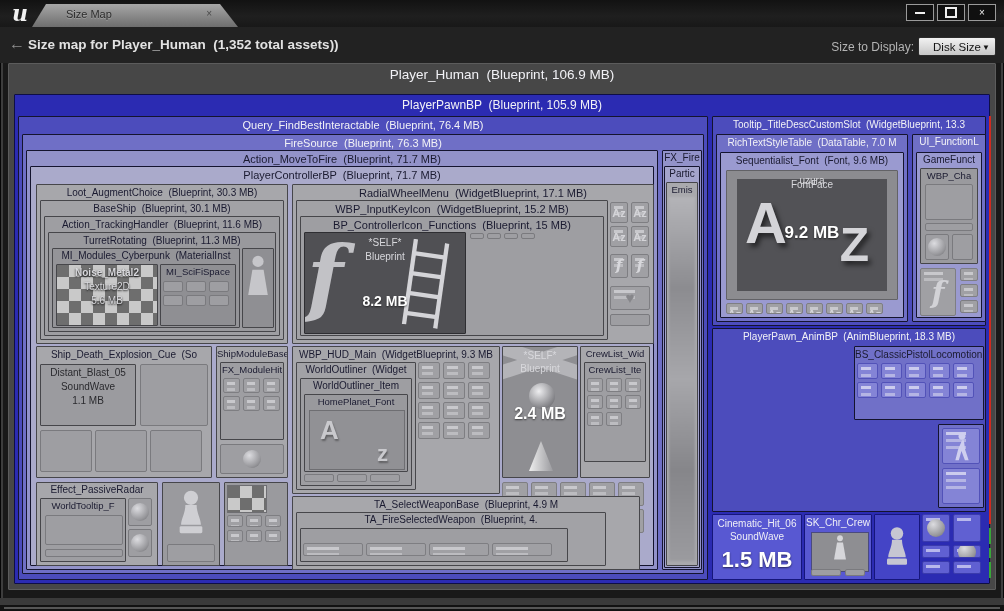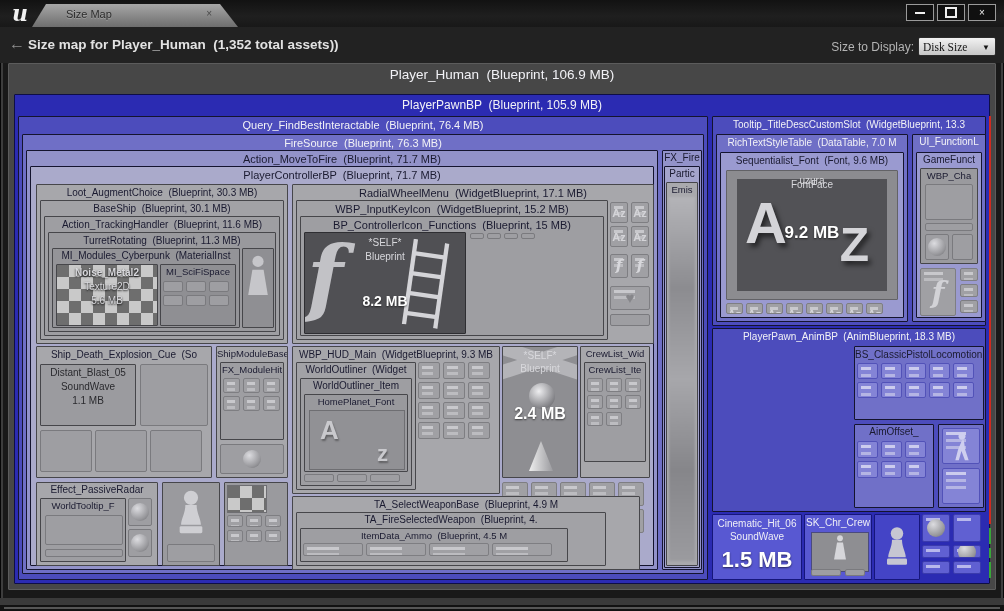--- a/index.html
+++ b/index.html
@@ -22,21 +22,21 @@
         color:#efefef;font-size:10px;line-height:15px;text-align:center;box-sizing:border-box;}
   .glyph-min{display:inline-block;width:10px;height:2px;background:#efefef;margin-bottom:2px;}
   .glyph-max{display:inline-block;width:8px;height:7px;border:2px solid #efefef;margin-top:2px;}
   
   .toolbar{position:absolute;left:0;top:27px;width:1004px;height:36px;background:#222222;}
   .back{position:absolute;left:9px;top:8px;font-size:16px;font-weight:bold;color:#8f8f8f;}
   .htitle{position:absolute;left:28px;top:10px;font-size:13.5px;font-weight:bold;color:#e2e2e2;white-space:pre;}
   .sizelabel{position:absolute;right:90px;top:13px;font-size:12px;color:#b4b4b4;white-space:pre;}
   .sizebtn{position:absolute;right:8px;top:10px;width:78px;height:19px;
            background:linear-gradient(180deg,#f2f2f2,#c6c6c6);border:1px solid #2b2b2b;border-radius:2px;
-           font-family:Liberation Serif, serif;font-size:11.5px;color:#141414;padding:0 4px;text-align:left;}
+           font-family:Liberation Sans, sans-serif;font-size:11.5px;color:#141414;padding:0 4px;text-align:center;}
   .caret{position:absolute;right:5px;top:5px;font-size:8px;color:#141414;}
   
   .n{position:absolute;box-sizing:border-box;border:1px solid #14142e;border-radius:1px;}
   .gb{border-color:#46464a;}
   .hd{font-size:10px;line-height:15px;height:15px;text-align:center;white-space:pre;overflow:hidden;}
   .hd.w{color:#f2f2f6;}
   .hd.d{color:#1a1a30;}
   .f13{font-size:13.5px;line-height:21px;height:21px;}
   .f12{font-size:12px;line-height:20px;height:20px;}
   .f11{font-size:11px;line-height:16px;height:16px;}
@@ -415,21 +415,20 @@
     <div class="gcell" style="width:26px;height:24px;"></div>
   </div>
 
   <div class="n gb" style="left:292px;top:496px;width:348px;height:74px;background:#a7a7ab;">
     <div class="hd d">TA_SelectWeaponBase  (Blueprint, 4.9 M</div>
   </div>
   <div class="n gb" style="left:296px;top:512px;width:310px;height:54px;background:#a2a2a6;">
     <div class="hd d f10">TA_FireSelectedWeapon  (Blueprint, 4.</div>
   </div>
   <div class="n gb" style="left:300px;top:528px;width:268px;height:34px;background:#9e9ea2;">
-    <div class="hd d f9">ItemData_Ammo  (Blueprint, 4.5 M</div>
     <div class="g" style="position:absolute;left:2px;top:14px;width:264px;height:16px;">
       <div class="gcell" style="width:60px;height:13px;"></div>
 
       <div class="gcell" style="width:60px;height:13px;"></div>
 
       <div class="gcell" style="width:60px;height:13px;"></div>
 
       <div class="gcell" style="width:60px;height:13px;"></div>
     </div>
   </div>
@@ -510,36 +509,20 @@
 
       <div class="pcell" style="width:21px;height:16px;"></div>
 
       <div class="pcell" style="width:21px;height:16px;"></div>
 
       <div class="pcell" style="width:21px;height:16px;"></div>
 
       <div class="pcell" style="width:21px;height:16px;"></div>
 
       <div class="pcell" style="width:21px;height:16px;"></div>
-    </div>
-  </div>
-  <div class="n" style="left:854px;top:424px;width:80px;height:84px;background:#7070c8;">
-    <div class="hd d f10">AimOffset_</div>
-    <div class="g" style="position:absolute;left:2px;top:16px;width:76px;height:64px;">
-      <div class="pcell" style="width:21px;height:17px;"></div>
-
-      <div class="pcell" style="width:21px;height:17px;"></div>
-
-      <div class="pcell" style="width:21px;height:17px;"></div>
-
-      <div class="pcell" style="width:21px;height:17px;"></div>
-
-      <div class="pcell" style="width:21px;height:17px;"></div>
-
-      <div class="pcell" style="width:21px;height:17px;"></div>
     </div>
   </div>
   <div class="n" style="left:938px;top:424px;width:46px;height:84px;background:#7070c8;">
     <div class="pcell" style="position:absolute;left:3px;top:3px;width:38px;height:36px;">
       <svg width="34" height="32" viewBox="0 0 24 24" style="position:absolute;left:2px;top:2px;">
         <circle cx="12" cy="4" r="2.6" fill="#cfcfef"></circle>
           <path d="M12 7 l-3 7 l-2 8 h2.6 l2-7 l2.6 7 h2.8 l-2.6-8 l-1-7z" fill="#cfcfef"></path>
       </svg>
     </div>
     <div class="pcell" style="position:absolute;left:3px;top:43px;width:38px;height:36px;"></div>

